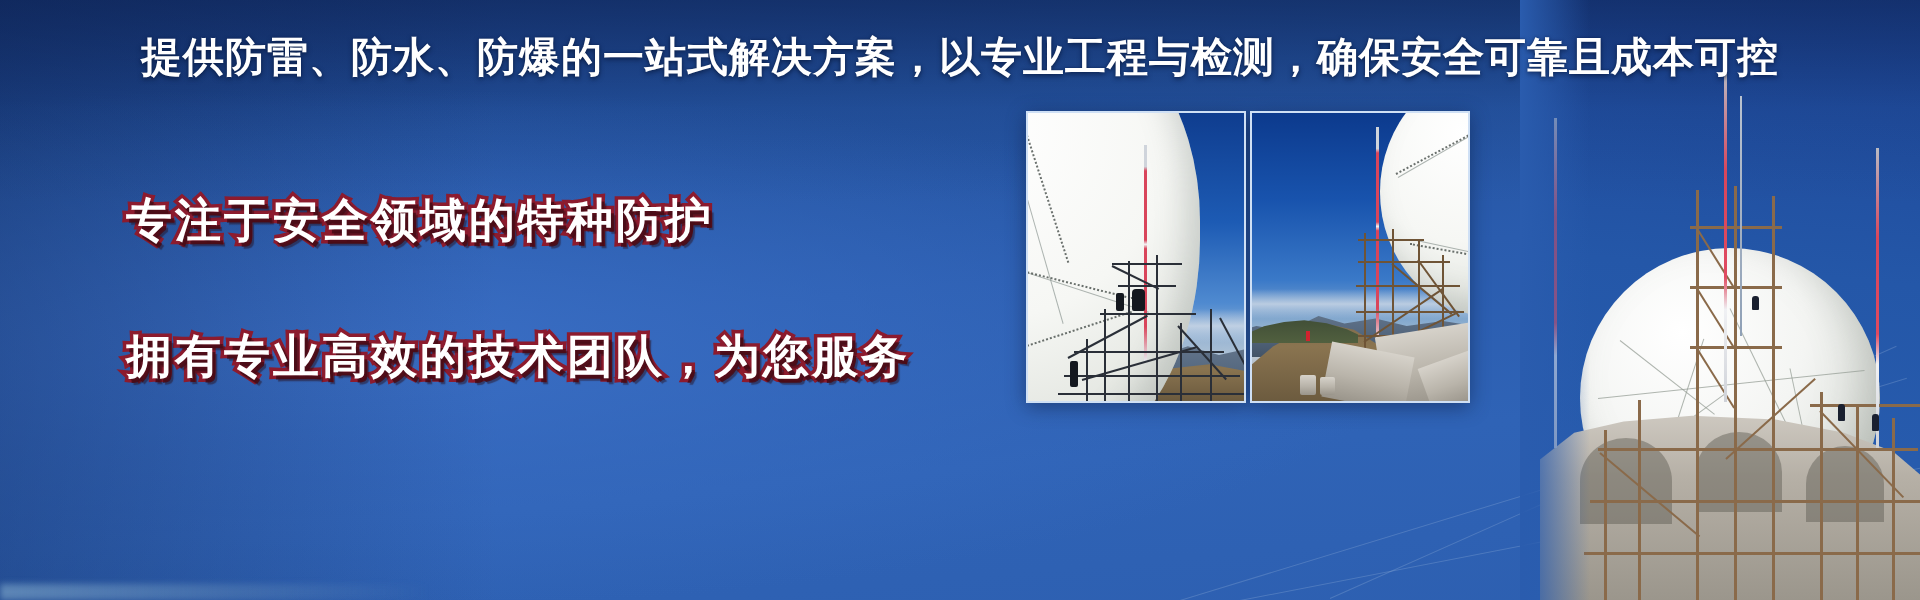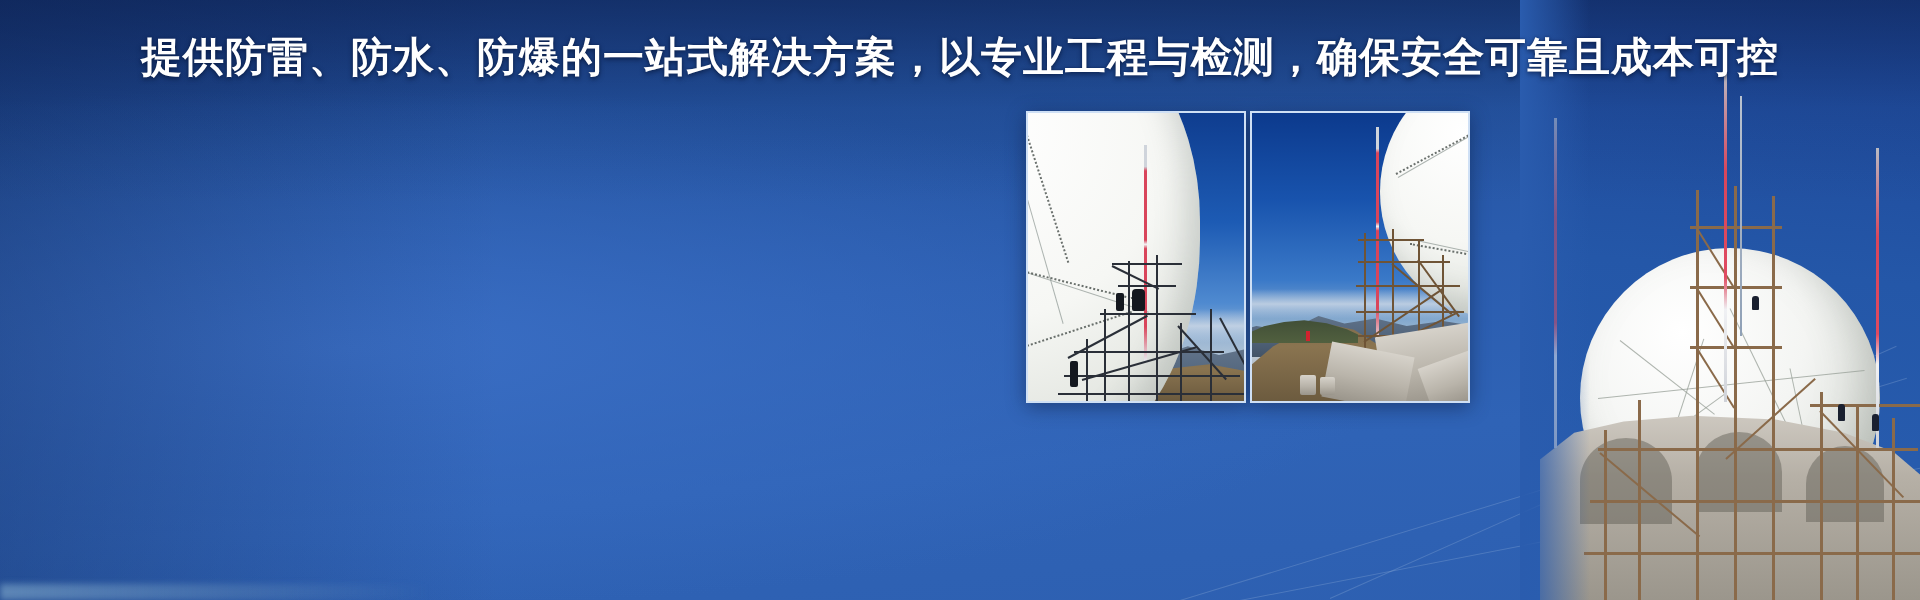--- a/index.html
+++ b/index.html
@@ -293,20 +293,24 @@
     <div class="worker" style="left:232px; top:296px; height:14px;"></div>
 
     <div class="fade-l"></div>
   </div>
 
   <div class="bg-vignette"></div>
   <div class="bg-bottomhaze"></div>
 
   <div class="headline">提供防雷、防水、防爆的一站式解决方案，以专业工程与检测，确保安全可靠且成本可控</div>
 
+  <div class="slogan-group">
+    <div class="slogan slogan-1">专注于安全领域的特种防护</div>
+    <div class="slogan slogan-2">拥有专业高效的技术团队，为您服务</div>
+  </div>
 
   <div class="photos">
 
     <div class="photo photo-a">
       <div class="p-sky"></div>
       <div class="p-haze" style="top:196px; height:34px;"></div>
 
       <div class="p-mountain" style="top:214px; height:74px; clip-path:polygon(0% 52%, 8% 38%, 17% 46%, 28% 30%, 38% 42%, 48% 28%, 58% 40%, 70% 26%, 82% 38%, 92% 30%, 100% 42%, 100% 100%, 0% 100%);"></div>
       <div class="p-ridge" style="left:0; bottom:0; width:100%; height:54px; clip-path:polygon(0% 46%, 14% 34%, 30% 42%, 48% 30%, 66% 40%, 84% 32%, 100% 44%, 100% 100%, 0% 100%);"></div>
 

